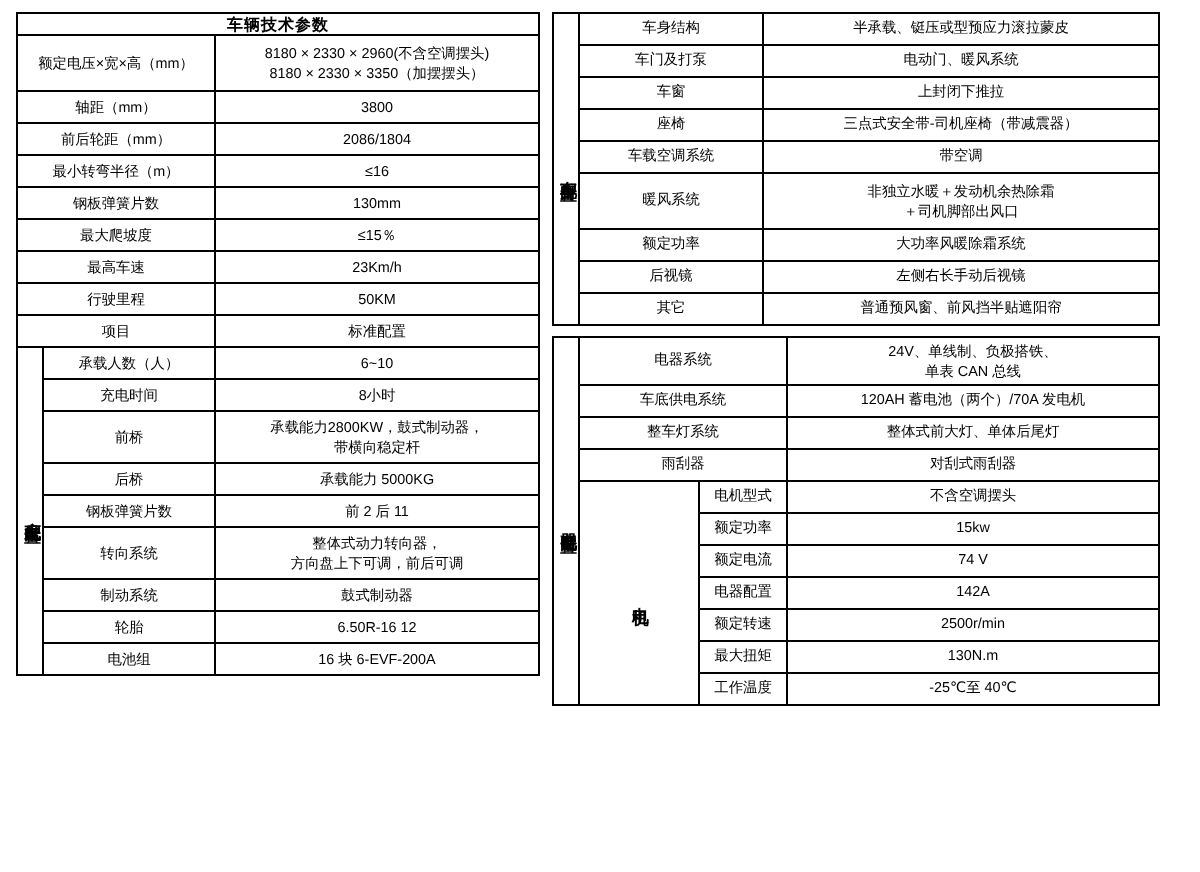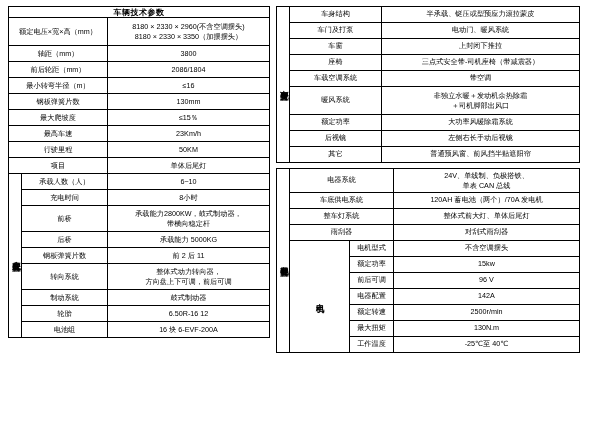--- a/index.html
+++ b/index.html
@@ -100,21 +100,21 @@
         <tr>
           <td class="lbl" colspan="2" style="height:14px">最高车速</td>
           <td class="val">23Km/h</td>
         </tr>
         <tr>
           <td class="lbl" colspan="2" style="height:14px">行驶里程</td>
           <td class="val">50KM</td>
         </tr>
         <tr>
           <td class="lbl" colspan="2" style="height:14px">项目</td>
-          <td class="val">单体后尾灯</td>
+          <td class="val">标准配置</td>
         </tr>
         <tr>
           <td class="sect" rowspan="9">
               <span>底盘配置</span>
             </td>
           <td class="lbl" style="height:14px">承载人数（人）</td>
           <td class="val">6~10</td>
         </tr>
         <tr>
           <td class="lbl" style="height:14px">充电时间</td>
@@ -239,22 +239,22 @@
               <span>电机</span>
             </td>
           <td class="lbl" style="height:14px">电机型式</td>
           <td class="val">不含空调摆头</td>
         </tr>
         <tr>
           <td class="lbl" style="height:14px">额定功率</td>
           <td class="val">15kw</td>
         </tr>
         <tr>
-          <td class="lbl" style="height:14px">前后可调</td>
-          <td class="val">96 V</td>
+          <td class="lbl" style="height:14px">额定电流</td>
+          <td class="val">74 V</td>
         </tr>
         <tr>
           <td class="lbl" style="height:14px">电器配置</td>
           <td class="val">142A</td>
         </tr>
         <tr>
           <td class="lbl" style="height:14px">额定转速</td>
           <td class="val">2500r/min</td>
         </tr>
         <tr>

